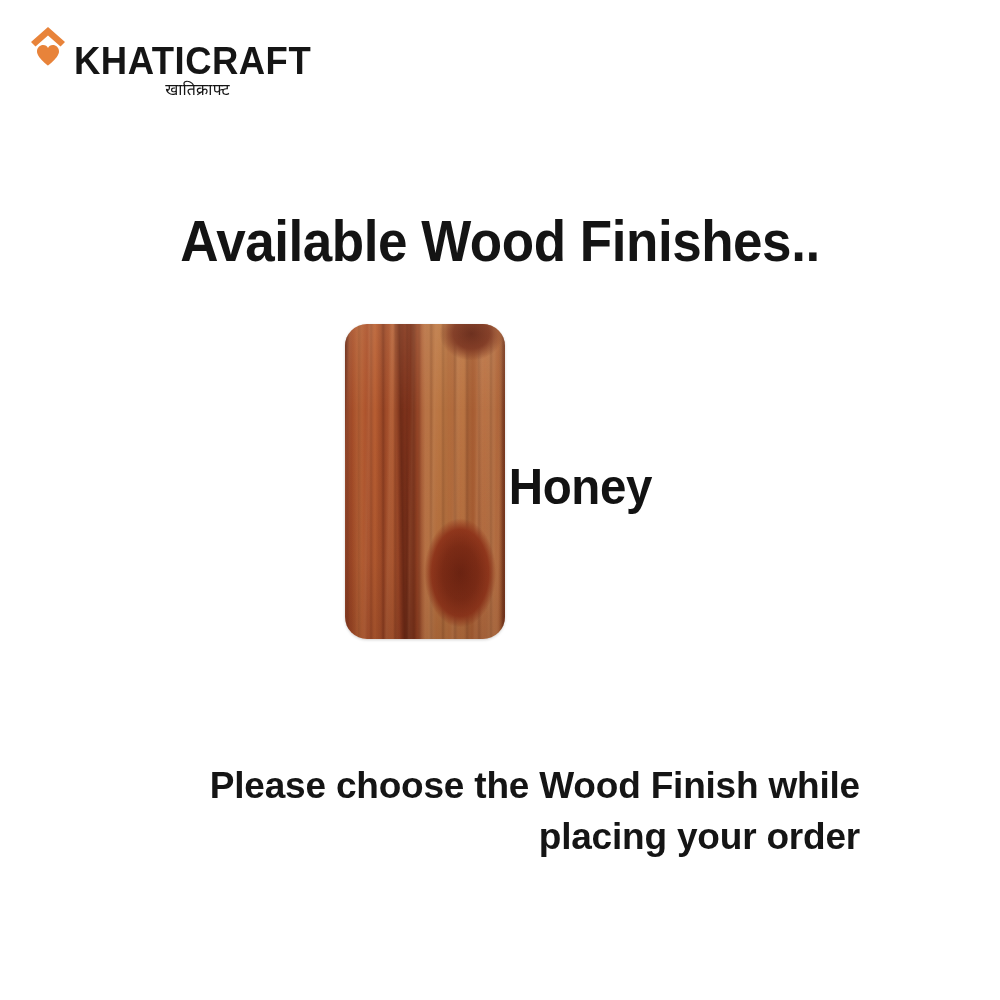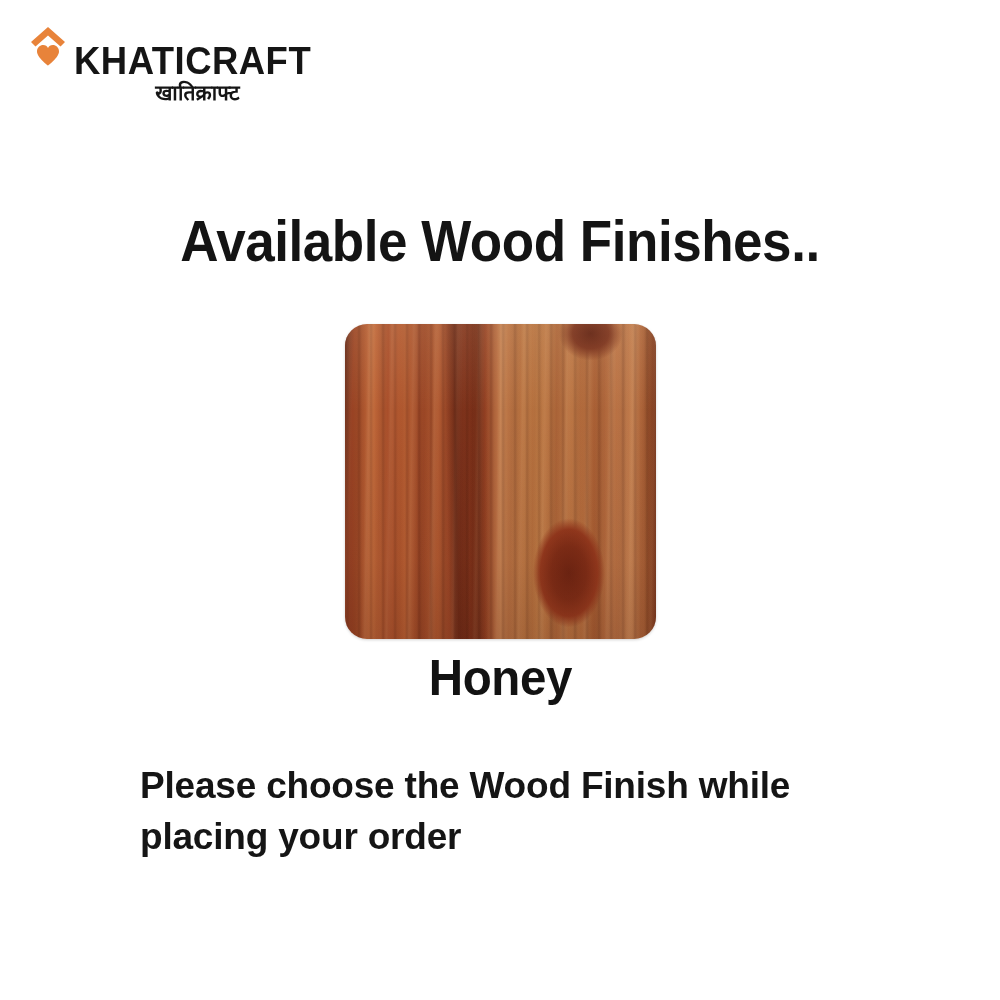--- a/index.html
+++ b/index.html
@@ -50,22 +50,22 @@
     font-size: 38px;
     font-weight: 700;
     letter-spacing: 0.5px;
     color: #151515;
     transform: scaleX(0.96);
     transform-origin: left center;
   }
 
   .brand-sub {
     font-family: "Liberation Sans", "DejaVu Sans", sans-serif;
-    font-size: 21px;
-    font-weight: 700;
+    font-size: 16px;
+    font-weight: 400;
     color: #151515;
     margin-top: 2px;
     letter-spacing: 0.2px;
   }
 
   
   .headline {
     position: absolute;
     left: 0;
     top: 208px;
@@ -87,21 +87,21 @@
     top: 324px;
     width: 1000px;
     display: flex;
     justify-content: center;
     gap: 152px;
   }
 
   .swatch-cell {
     width: 311px;
     display: flex;
-    flex-direction: column;
+    flex-direction: row;
     align-items: center;
   }
 
   .swatch {
     width: 311px;
     height: 315px;
     border-radius: 22px;
     position: relative;
     overflow: hidden;
     box-shadow: 0 1px 3px rgba(0,0,0,0.18);
@@ -278,21 +278,21 @@
     transform: scaleX(0.95);
   }
 
   
   .footer-note {
     position: absolute;
     left: 50%;
     top: 760px;
     transform: translateX(-50%);
     width: 720px;
-    text-align: left;
+    text-align: right;
     font-size: 37px;
     font-weight: 700;
     line-height: 1.38;
     color: #151515;
     letter-spacing: -0.2px;
   }
   .footer-note span { display: block; }
 </style>
 </head>
 <body>

